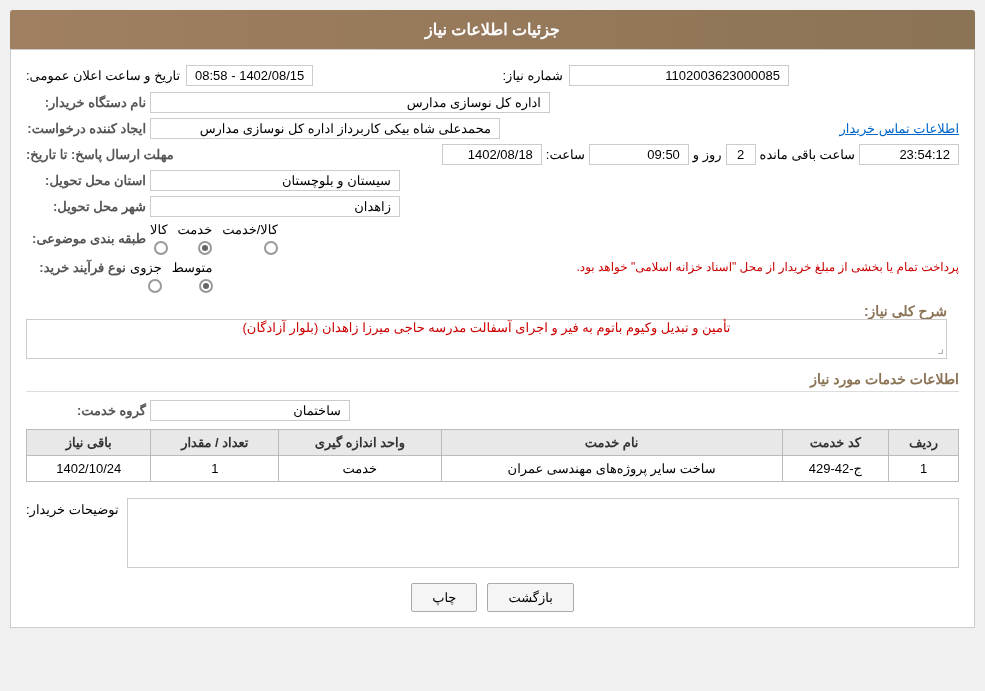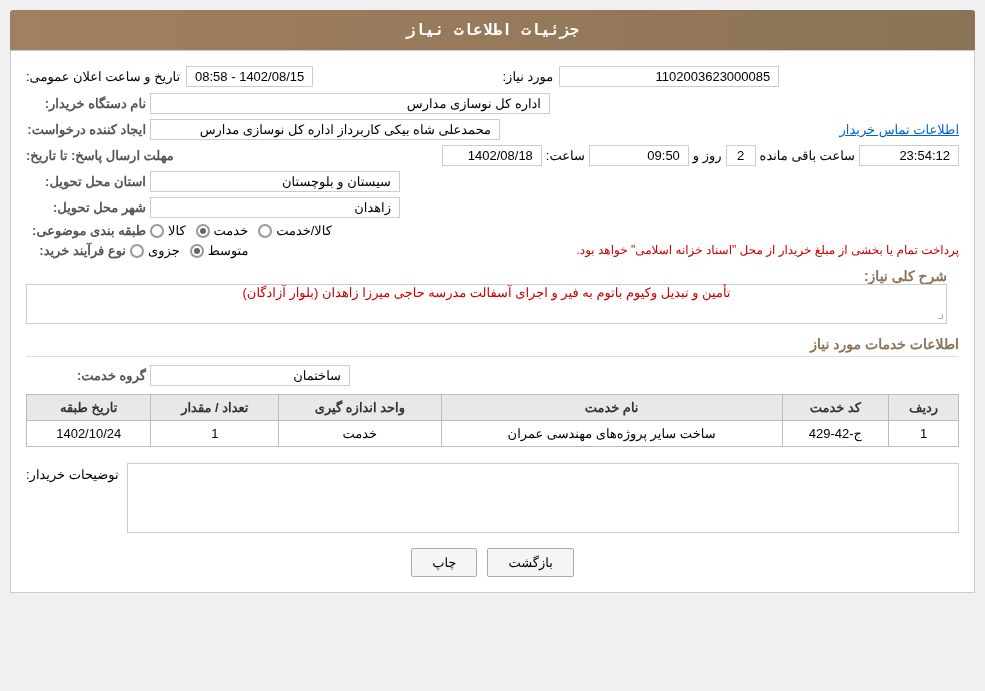--- a/index.html
+++ b/index.html
@@ -17,21 +17,20 @@
     }
     .header-bar {
       background: linear-gradient(to left, #8B7355, #a08060);
       color: white;
       text-align: center;
       padding: 10px 13px;
       font-size: 16px;
       font-weight: bold;
       border-radius: 3px 3px 0 0;
       margin-bottom: 0;
-      font-family: Liberation Mono, monospace;
     }
     .main-content {
       background: white;
       border: 1px solid #ccc;
       padding: 15px;
     }
     .section-title {
       color: #8B7355;
       font-weight: bold;
       font-size: 14px;
@@ -45,22 +44,22 @@
       text-decoration: underline;
     }
     .radio-group {
       display: flex;
       align-items: center;
       gap: 10px;
       direction: rtl;
     }
     .radio-item {
       display: flex;
-      align-items: center;
       gap: 4px;
+      flex-direction: column;
     }
     .radio-circle {
       width: 14px;
       height: 14px;
       border: 2px solid #999;
       border-radius: 50%;
       display: inline-block;
       background: white;
       position: relative;
     }
@@ -169,21 +168,21 @@
 
 <div class="page-wrapper">
   <div class="header-bar">
     <span>جزئیات اطلاعات نیاز</span>
   </div>
   <div class="main-content">
 
     <div class="two-col-row">
       <div class="col-right">
         <span class="bordered-text" style="min-width:220px;">1102003623000085</span>
-        <span class="lbl">مورد نیاز:</span>
+        <span class="lbl">شماره نیاز:</span>
       </div>
       <div class="separator"></div>
       <div class="col-left">
         <span class="bordered-text">1402/08/15 - 08:58</span>
         <span class="lbl">تاریخ و ساعت اعلان عمومی:</span>
       </div>
     </div>
 
     <div class="info-row">
       <span class="bordered-text" style="min-width:400px; margin-right:auto;padding-left:20px;">اداره کل نوسازی مدارس</span>
@@ -267,21 +266,21 @@
       </div>
 
       <table class="services-table">
         <thead>
           <tr>
             <th>ردیف</th>
             <th>کد خدمت</th>
             <th>نام خدمت</th>
             <th>واحد اندازه گیری</th>
             <th>تعداد / مقدار</th>
-            <th>تاریخ طبقه</th>
+            <th>باقی نیاز</th>
           </tr>
         </thead>
         <tbody id="services-table-body">
         <tr>
               <td>1</td>
               <td>ج-42-429</td>
               <td>ساخت سایر پروژه‌های مهندسی عمران</td>
               <td>خدمت</td>
               <td>1</td>
               <td>1402/10/24</td>

